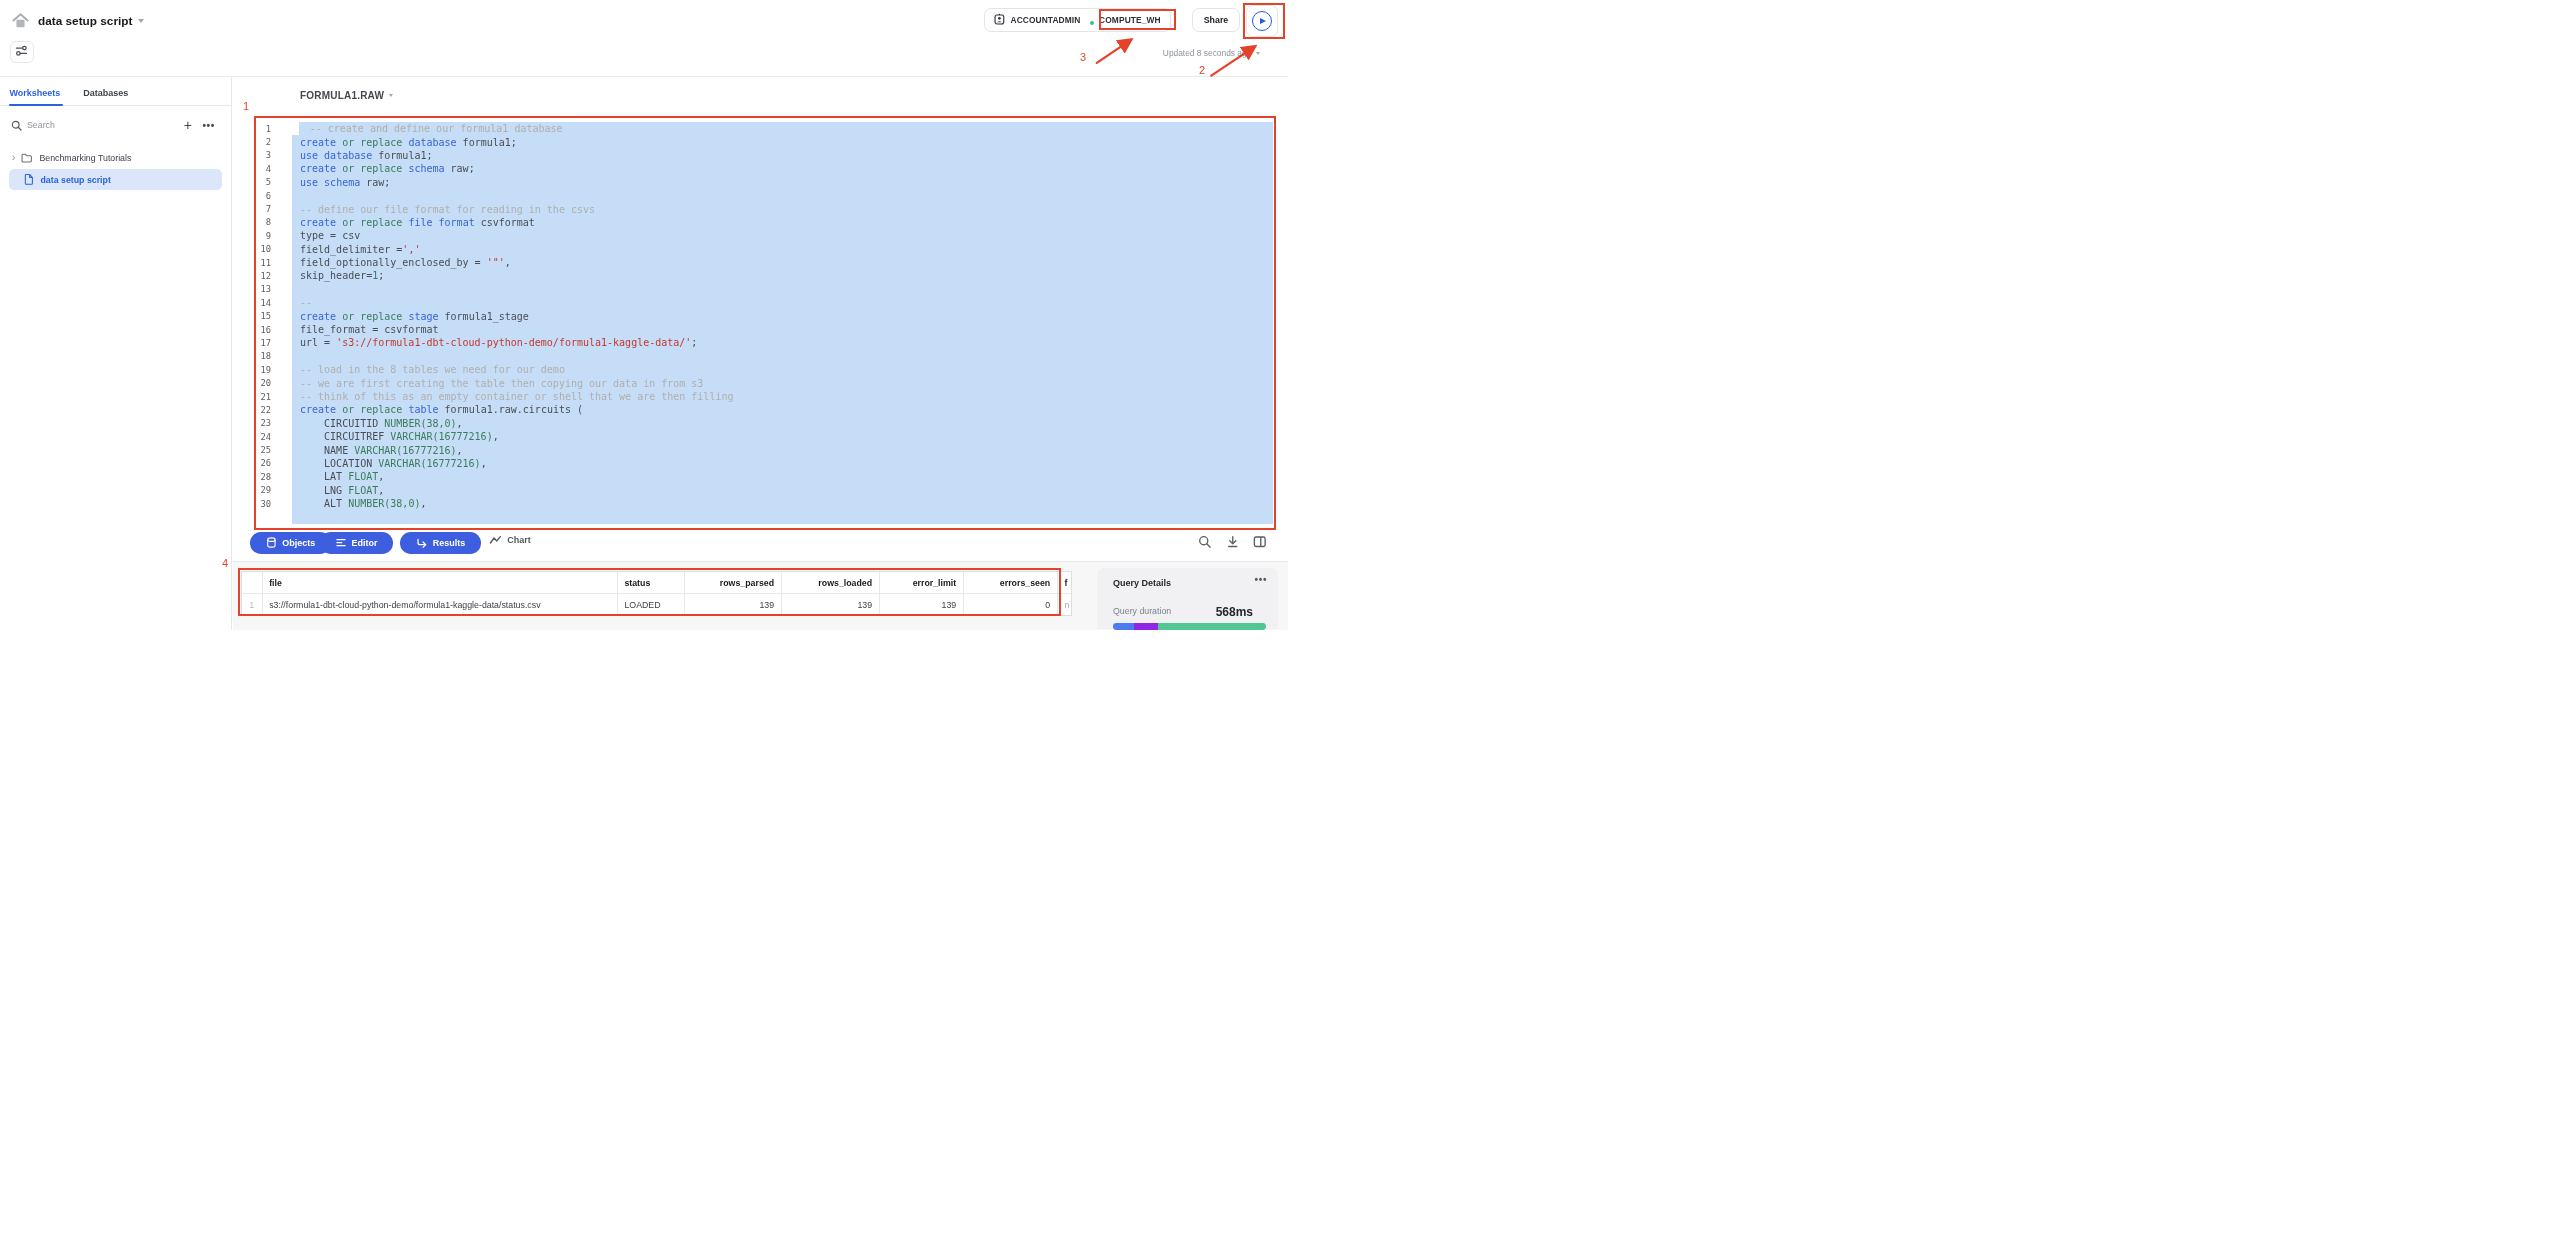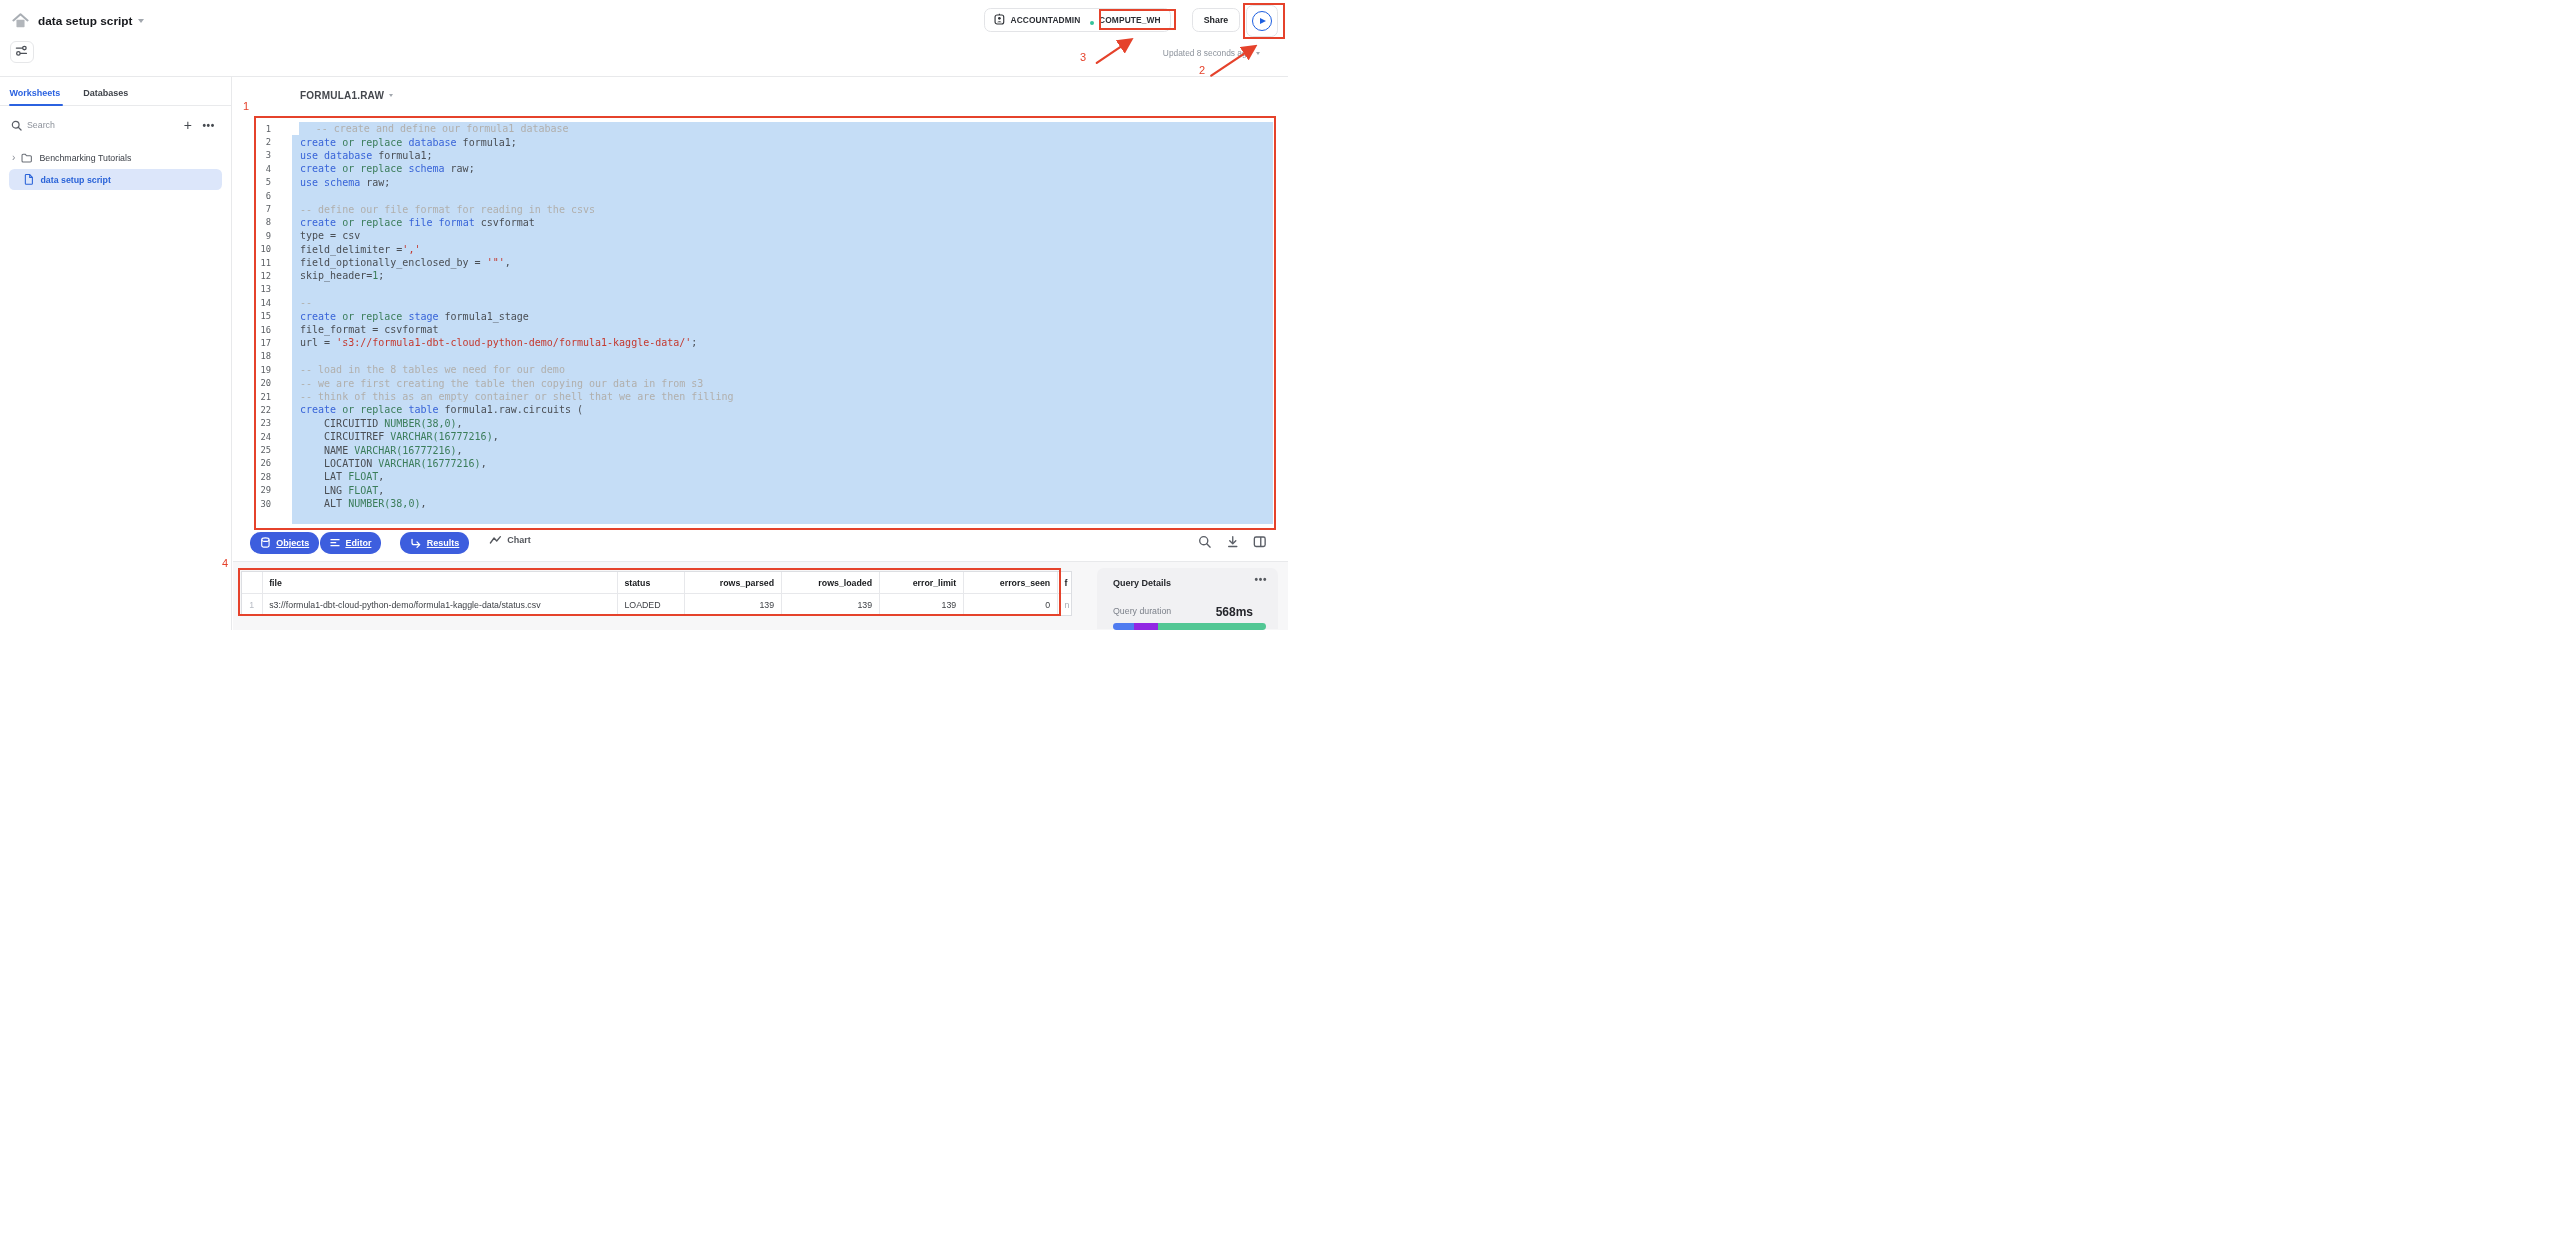--- a/index.html
+++ b/index.html
@@ -52,26 +52,26 @@
   .tree-sel { position:absolute; left:9.4px; width:213px; height:21px; background:#dce6fa; border-radius:5.4px; display:flex; align-items:center; cursor:pointer; }
   .tree-sel .lbl { font-size:8.8px; color:#2a63d8; font-weight:600; margin-left:6.7px; }
 
   
   .ctx-label { position:absolute; left:300px; top:90px; display:flex; align-items:center; gap:5.4px; cursor:pointer; }
   .ctx-label .t { font-size:10px; font-weight:700; color:#44474d; letter-spacing:0.2px; }
   .code-area { position:absolute; left:254px; top:122px; width:1019px; height:406px; overflow:hidden; }
   .cl { display:flex; align-items:center; height:13.4px; }
   .ln { width:17px; text-align:right; margin-right:21px; font-family:"DejaVu Sans Mono", monospace; font-size:8.8px; color:#5c6065; flex:0 0 17px; }
   .sel { flex:1; background:#c5ddf6; height:100%; display:flex; align-items:center; padding-left:8px; }
-  .cl.first .sel { margin-left:6.7px; padding-left:17px; }
+  .cl.first .sel { margin-left:6.7px; padding-left:11px; }
   .code { font-family:"DejaVu Sans Mono", monospace; font-size:10px; white-space:pre; }
   .t-c { color:#b1afac; } .t-k { color:#3864d8; } .t-g { color:#3b7d5a; } .t-s { color:#c4392f; } .t-d { color:#4a4e54; }
 
   
-  .tb-btn { position:absolute; top:532px; height:21.5px; border-radius:10.8px; background:#3d5ede; color:#fff; display:flex; align-items:center; gap:5.4px; padding:0 10px; font-size:9px; font-weight:700; cursor:pointer; border:none;text-decoration:underline; }
+  .tb-btn { position:absolute; top:532px; height:21.5px; border-radius:10.8px; background:#3d5ede; color:#fff; display:flex; align-items:center; gap:5.4px; padding:0 16px; font-size:9px; font-weight:700; cursor:pointer; border:none; }
   .chart-toggle { position:absolute; left:489px; top:535px; display:flex; align-items:center; gap:5.4px; cursor:pointer; }
   .chart-toggle .t { font-size:9px; font-weight:600; color:#54575d; }
   .res-icon { position:absolute; top:534px; width:17.5px; height:17.5px; display:flex; align-items:center; justify-content:center; cursor:pointer; }
 
   
   .res-divider { position:absolute; left:233px; top:561px; right:0; height:0.7px; background:#e8e9eb; }
   .res-bg { position:absolute; left:233px; top:562px; right:0; bottom:0; background:#f7f7f8; }
   .tbl-wrap { position:absolute; left:241px; top:571px; width:831px; height:45px; overflow:hidden; background:#fff; border:0.7px solid #dcdee2; }
   table.res { border-collapse:collapse; table-layout:fixed; width:870px; }
   table.res th { height:21.5px; font-size:8.8px; font-weight:700; color:#191b1e; padding:0 6.7px; border-right:0.7px solid #e7e8eb; background:#fff; white-space:nowrap; overflow:hidden; }

